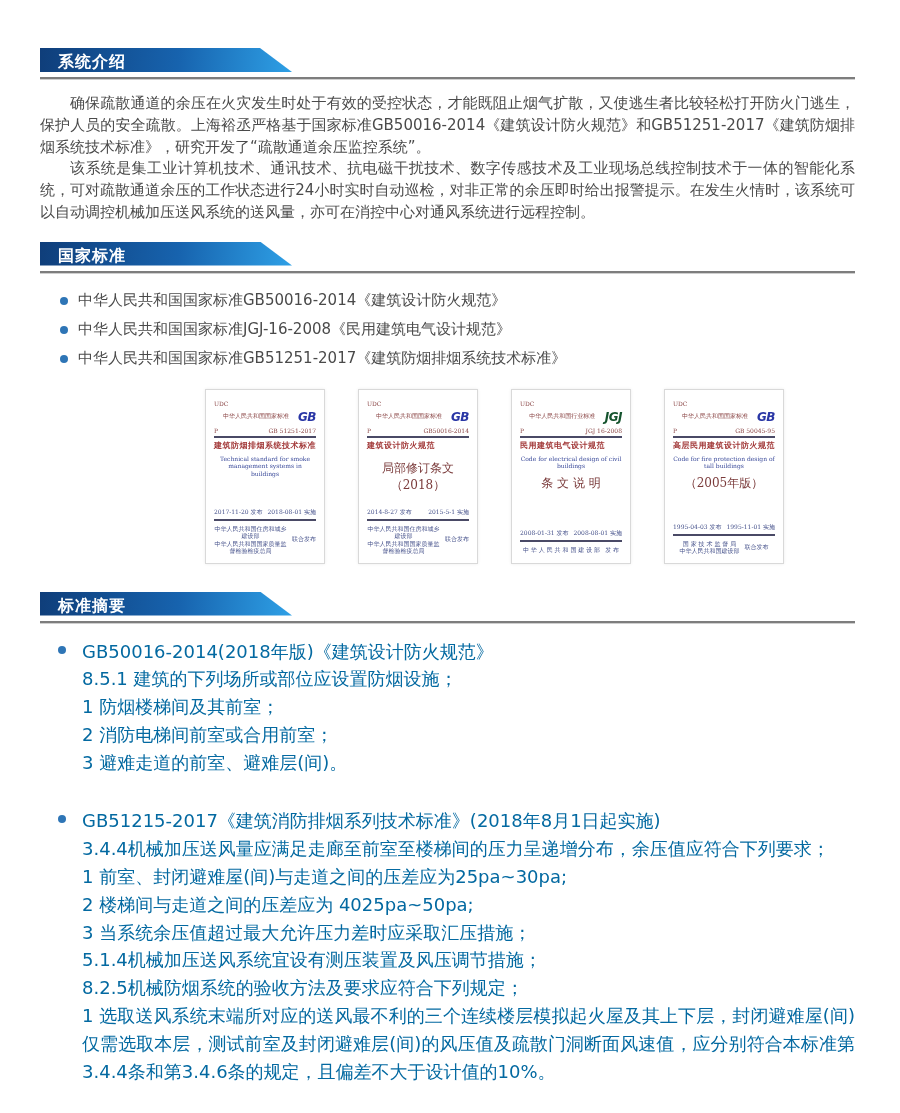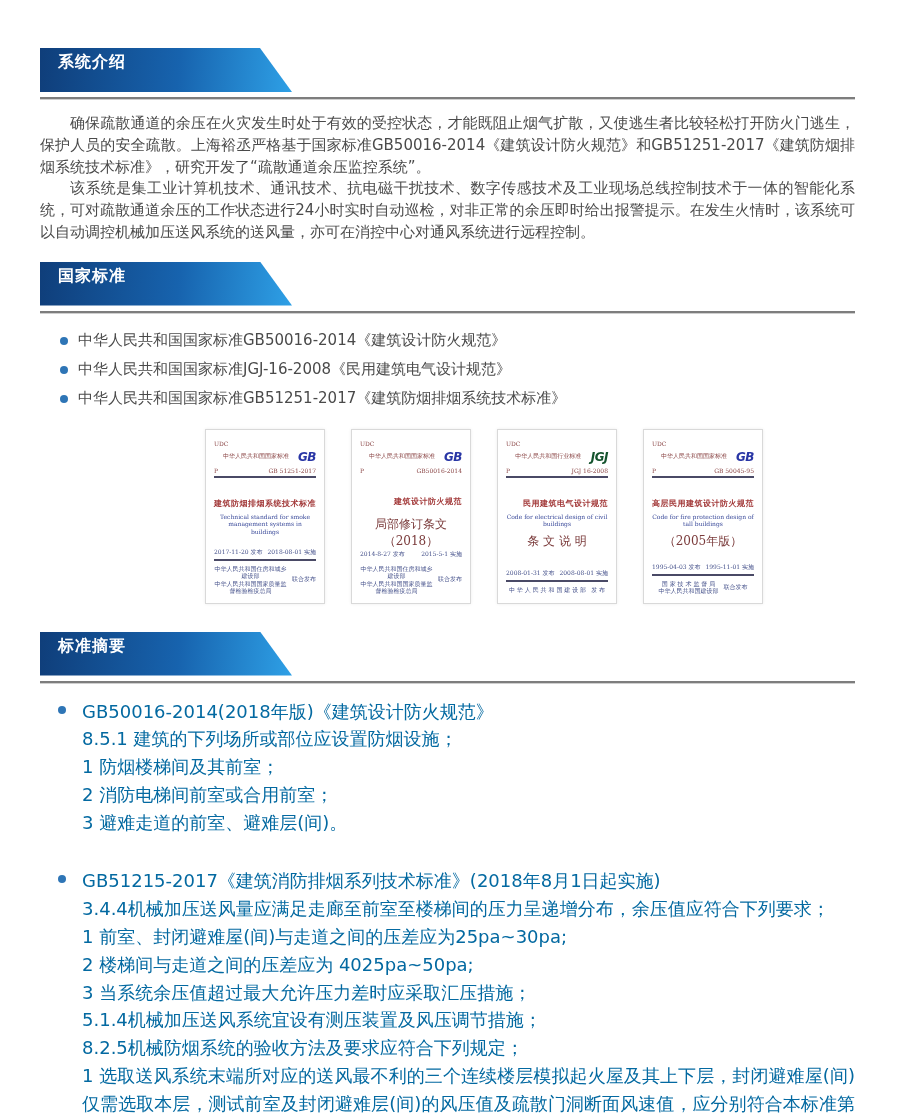--- a/index.html
+++ b/index.html
@@ -1,53 +1,53 @@
 <!DOCTYPE html>
 <html lang="zh"><head>
 <meta charset="utf-8">
 <style>
   html,body{margin:0;padding:0;background:#ffffff;}
   body{font-family:"DejaVu Sans","Liberation Sans",sans-serif;color:#4a4a4a;}
   .page{width:900px;min-height:1113px;box-sizing:border-box;padding:48px 45px 30px 40px;background:#fff;}
 
   
   .banner{
-    width:252px;height:44px;line-height:28px;box-sizing:border-box;
+    width:252px;height:24px;line-height:28px;box-sizing:border-box;
     padding-left:18px;color:#fff;font-size:16px;font-weight:bold;letter-spacing:1px;
     background:linear-gradient(95deg,#0f3e7a 0%,#1763ae 55%,#2ea0e6 100%);
     clip-path:polygon(0 0,calc(100% - 32px) 0,100% 100%,0 100%);
   }
   .rule{height:3px;margin-top:5px;background:linear-gradient(to bottom,#7d7d7d 0 65%,#cfcfcf 65% 100%);}
 
   .paras{margin-top:13px;}
   .para{margin:0;font-size:15px;line-height:1.45;text-align:justify;text-indent:2em;color:#4a4a4a;}
 
   .sec-standards{margin-top:18px;}
   .sec-summary{margin-top:28px;}
 
   .std-list{list-style:none;margin:12px 0 8px;padding:0;}
   .std-list li{position:relative;padding-left:38px;font-size:15px;line-height:29px;color:#4a4a4a;}
   .dot{position:absolute;left:20px;top:11px;width:8px;height:8px;border-radius:50%;background:#2e75b6;}
 
   
-  .covers{display:flex;gap:26px;margin:16px 0 0 165px;}
+  .covers{display:flex;gap:33px;margin:16px 0 0 165px;}
   .cover{
     width:120px;height:175px;background:#fff;border:1px solid #d9d9d9;
     box-shadow:0 0 3px rgba(0,0,0,.08);box-sizing:border-box;
     padding:10px 8px 8px;display:flex;flex-direction:column;
     font-family:"DejaVu Serif","Liberation Serif",serif;
   }
   .c-udc{font-size:6px;color:#8a4545;}
   .c-head{display:flex;align-items:center;justify-content:space-between;margin-top:3px;}
   .c-headtext{flex:1;text-align:center;font-size:6px;color:#8a4545;}
   .c-logo{font-size:12px;font-weight:900;font-style:italic;letter-spacing:-0.5px;color:#2936a5;font-family:"DejaVu Sans",sans-serif;}
   .cover--jgj .c-logo{color:#14532d;}
   .c-pnum{display:flex;justify-content:space-between;font-size:6px;color:#8a4545;margin-top:3px;}
   .c-hr{height:2px;background:#4a4a66;margin-top:2px;}
-  .c-title{margin-top:20px;text-align:right;font-size:8px;font-weight:bold;color:#a33a3a;letter-spacing:.5px;}
+  .c-title{margin-top:2px;text-align:left;font-size:8px;font-weight:bold;color:#a33a3a;letter-spacing:.5px;}
   .c-en{margin-top:4px;text-align:center;font-size:6px;color:#3a4a9a;line-height:1.3;}
   .c-extra{margin-top:5px;text-align:center;font-size:12px;color:#7a3a3a;}
   .c-spacer{flex:1;}
   .c-dates{display:flex;justify-content:space-between;font-size:6px;color:#44508a;}
   .c-hr2{height:1.5px;background:#4a4a66;margin-top:2px;}
   .c-pub{display:flex;align-items:center;justify-content:center;gap:5px;margin-top:4px;}
   .c-publines{font-size:6px;color:#44508a;text-align:center;line-height:1.25;}
   .c-publabel{font-size:6px;color:#44508a;white-space:nowrap;}
 
   

